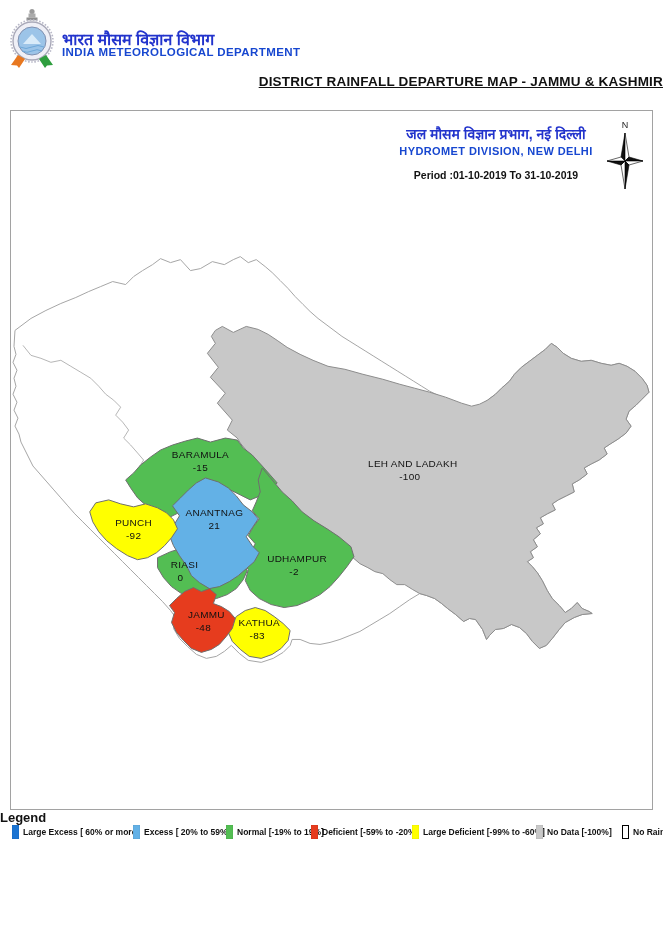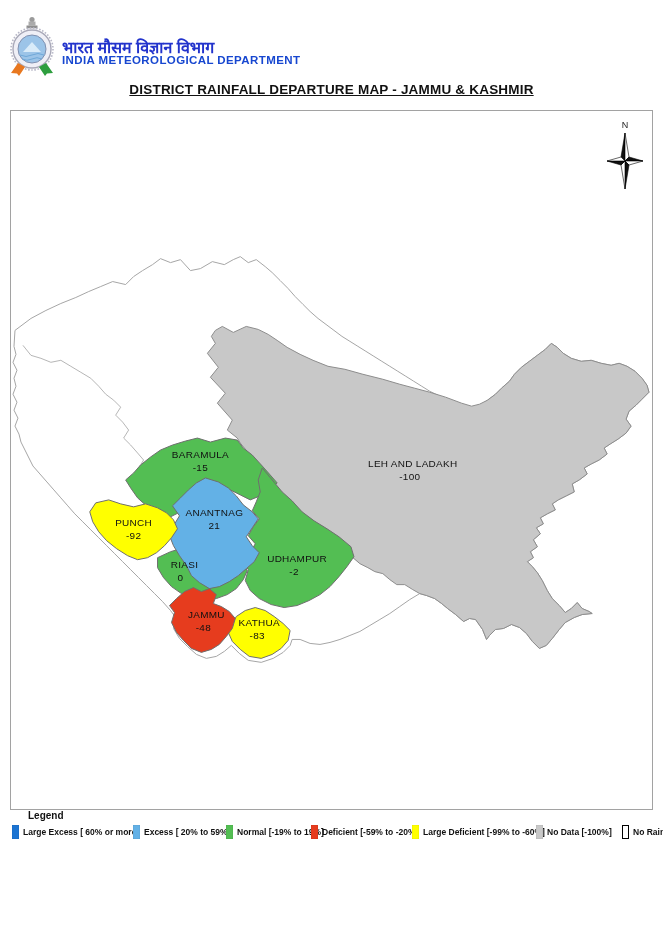--- a/index.html
+++ b/index.html
@@ -1,43 +1,43 @@
 <!DOCTYPE html>
 <html><head>
 <meta charset="utf-8">
 <style>
   html,body{margin:0;padding:0;background:#fff;}
   body{width:663px;height:928px;position:relative;font-family:"Liberation Sans",sans-serif;overflow:hidden;}
 
   
-  .header{position:absolute;left:0;top:12px;width:663px;height:108px;}
+  .header{position:absolute;left:0;top:4px;width:663px;height:108px;}
   .logo{position:absolute;left:8px;top:3px;width:48px;height:62px;}
   .org-hindi{position:absolute;left:62px;top:24px;font-size:16px;font-weight:bold;color:#2233CC;}
   .org-english{position:absolute;left:62px;top:42px;font-size:11.5px;font-weight:bold;letter-spacing:.4px;color:#1747D0;text-align:center;}
-  .page-title{position:absolute;left:0;top:70px;width:663px;text-align:center;font-size:13.5px;font-weight:bold;color:#111;text-decoration:underline;letter-spacing:.2px;}
+  .page-title{position:absolute;left:0;top:70px;width:663px;text-align:right;font-size:13.5px;font-weight:bold;color:#111;text-decoration:underline;letter-spacing:.2px;}
 
   
   .map-panel{position:absolute;left:10px;top:110px;width:643px;height:700px;border:1px solid #A2A2A2;background:#fff;box-sizing:border-box;}
   .panel-head{position:absolute;left:360px;top:14px;width:250px;text-align:center;}
   .division-hindi{font-size:14px;font-weight:bold;color:#2233CC;line-height:18px;}
   .division-english{font-size:11px;font-weight:bold;letter-spacing:.4px;color:#1747D0;line-height:16px;}
   .period{margin-top:10px;font-size:10.5px;font-weight:bold;color:#111;}
   .compass{position:absolute;left:592px;top:6px;width:44px;height:80px;}
   .compass text{font:9px "Liberation Sans",sans-serif;fill:#222;}
   .map-svg{position:absolute;left:0;top:0;width:641px;height:698px;}
 
   
   .state-outline{fill:#FFFFFF;stroke:#A6A6A6;stroke-width:1;stroke-linejoin:round;}
   .internal-line{fill:none;stroke:#ADADAD;stroke-width:.9;stroke-linejoin:round;}
   .gray-region{stroke:#8D8D8D;stroke-width:1;stroke-linejoin:round;}
   .district{stroke:#6E6E6E;stroke-width:1;stroke-linejoin:round;}
   .map-label{font:10px "Liberation Sans",sans-serif;fill:#111;letter-spacing:.3px;text-anchor:middle;}
 
   
-  .legend-label{position:absolute;left:28px;top:810px;font-size:10px;font-weight:bold;color:#111;}
+  .legend-label{position:absolute;left:0;top:810px;font-size:13px;font-weight:bold;color:#111;}
   .legend-item{position:absolute;top:824px;height:16px;display:flex;align-items:center;gap:4px;}
   .legend-item .txt{font-size:8.5px;font-weight:bold;color:#111;white-space:nowrap;}
   .swatch{display:block;}
   .swatch rect{stroke:rgba(0,0,0,.15);stroke-width:.5;}
   .swatch rect.outlined{stroke:#000;stroke-width:1;}
   .li-0{left:12px;} .li-1{left:133px;} .li-2{left:226px;} .li-3{left:311px;}
   .li-4{left:412px;} .li-5{left:536px;align-items:center;} .li-6{left:622px;}
 </style>
 </head>
 <body>
@@ -57,20 +57,25 @@
     <path d="M14,44 q5,2.6 10,0 q5,-2.6 10,0" fill="none" stroke="#6FA8D8" stroke-width="1"></path>
     <path d="M10,48 L3,58 L9,58.6 L11,61 L17,52 Z" fill="#E87820"></path>
     <path d="M38,48 L45,58 L39,58.6 L37,61 L31,52 Z" fill="#2E9E3E"></path>
   </svg>
   <div class="org-hindi">भारत मौसम विज्ञान विभाग</div>
   <div class="org-english">INDIA METEOROLOGICAL DEPARTMENT</div>
   <div class="page-title">DISTRICT RAINFALL DEPARTURE MAP - JAMMU &amp; KASHMIR</div>
 </div>
 
 <div class="map-panel">
+  <div class="panel-head">
+    <div class="division-hindi">जल मौसम विज्ञान प्रभाग, नई दिल्ली</div>
+    <div class="division-english">HYDROMET DIVISION, NEW DELHI</div>
+    <div class="period">Period :01-10-2019 To 31-10-2019</div>
+  </div>
 
   <svg class="compass" viewBox="0 0 44 80">
     <text x="22" y="11" text-anchor="middle">N</text>
     <g stroke="#000" stroke-width=".6">
       <polygon points="22,16 18,40 22,44" fill="#111"></polygon>
       <polygon points="22,16 26,40 22,44" fill="#fff"></polygon>
       <polygon points="40,44 26,40 22,44" fill="#111"></polygon>
       <polygon points="40,44 26,48 22,44" fill="#fff"></polygon>
       <polygon points="22,72 26,48 22,44" fill="#111"></polygon>
       <polygon points="22,72 18,48 22,44" fill="#fff"></polygon>

